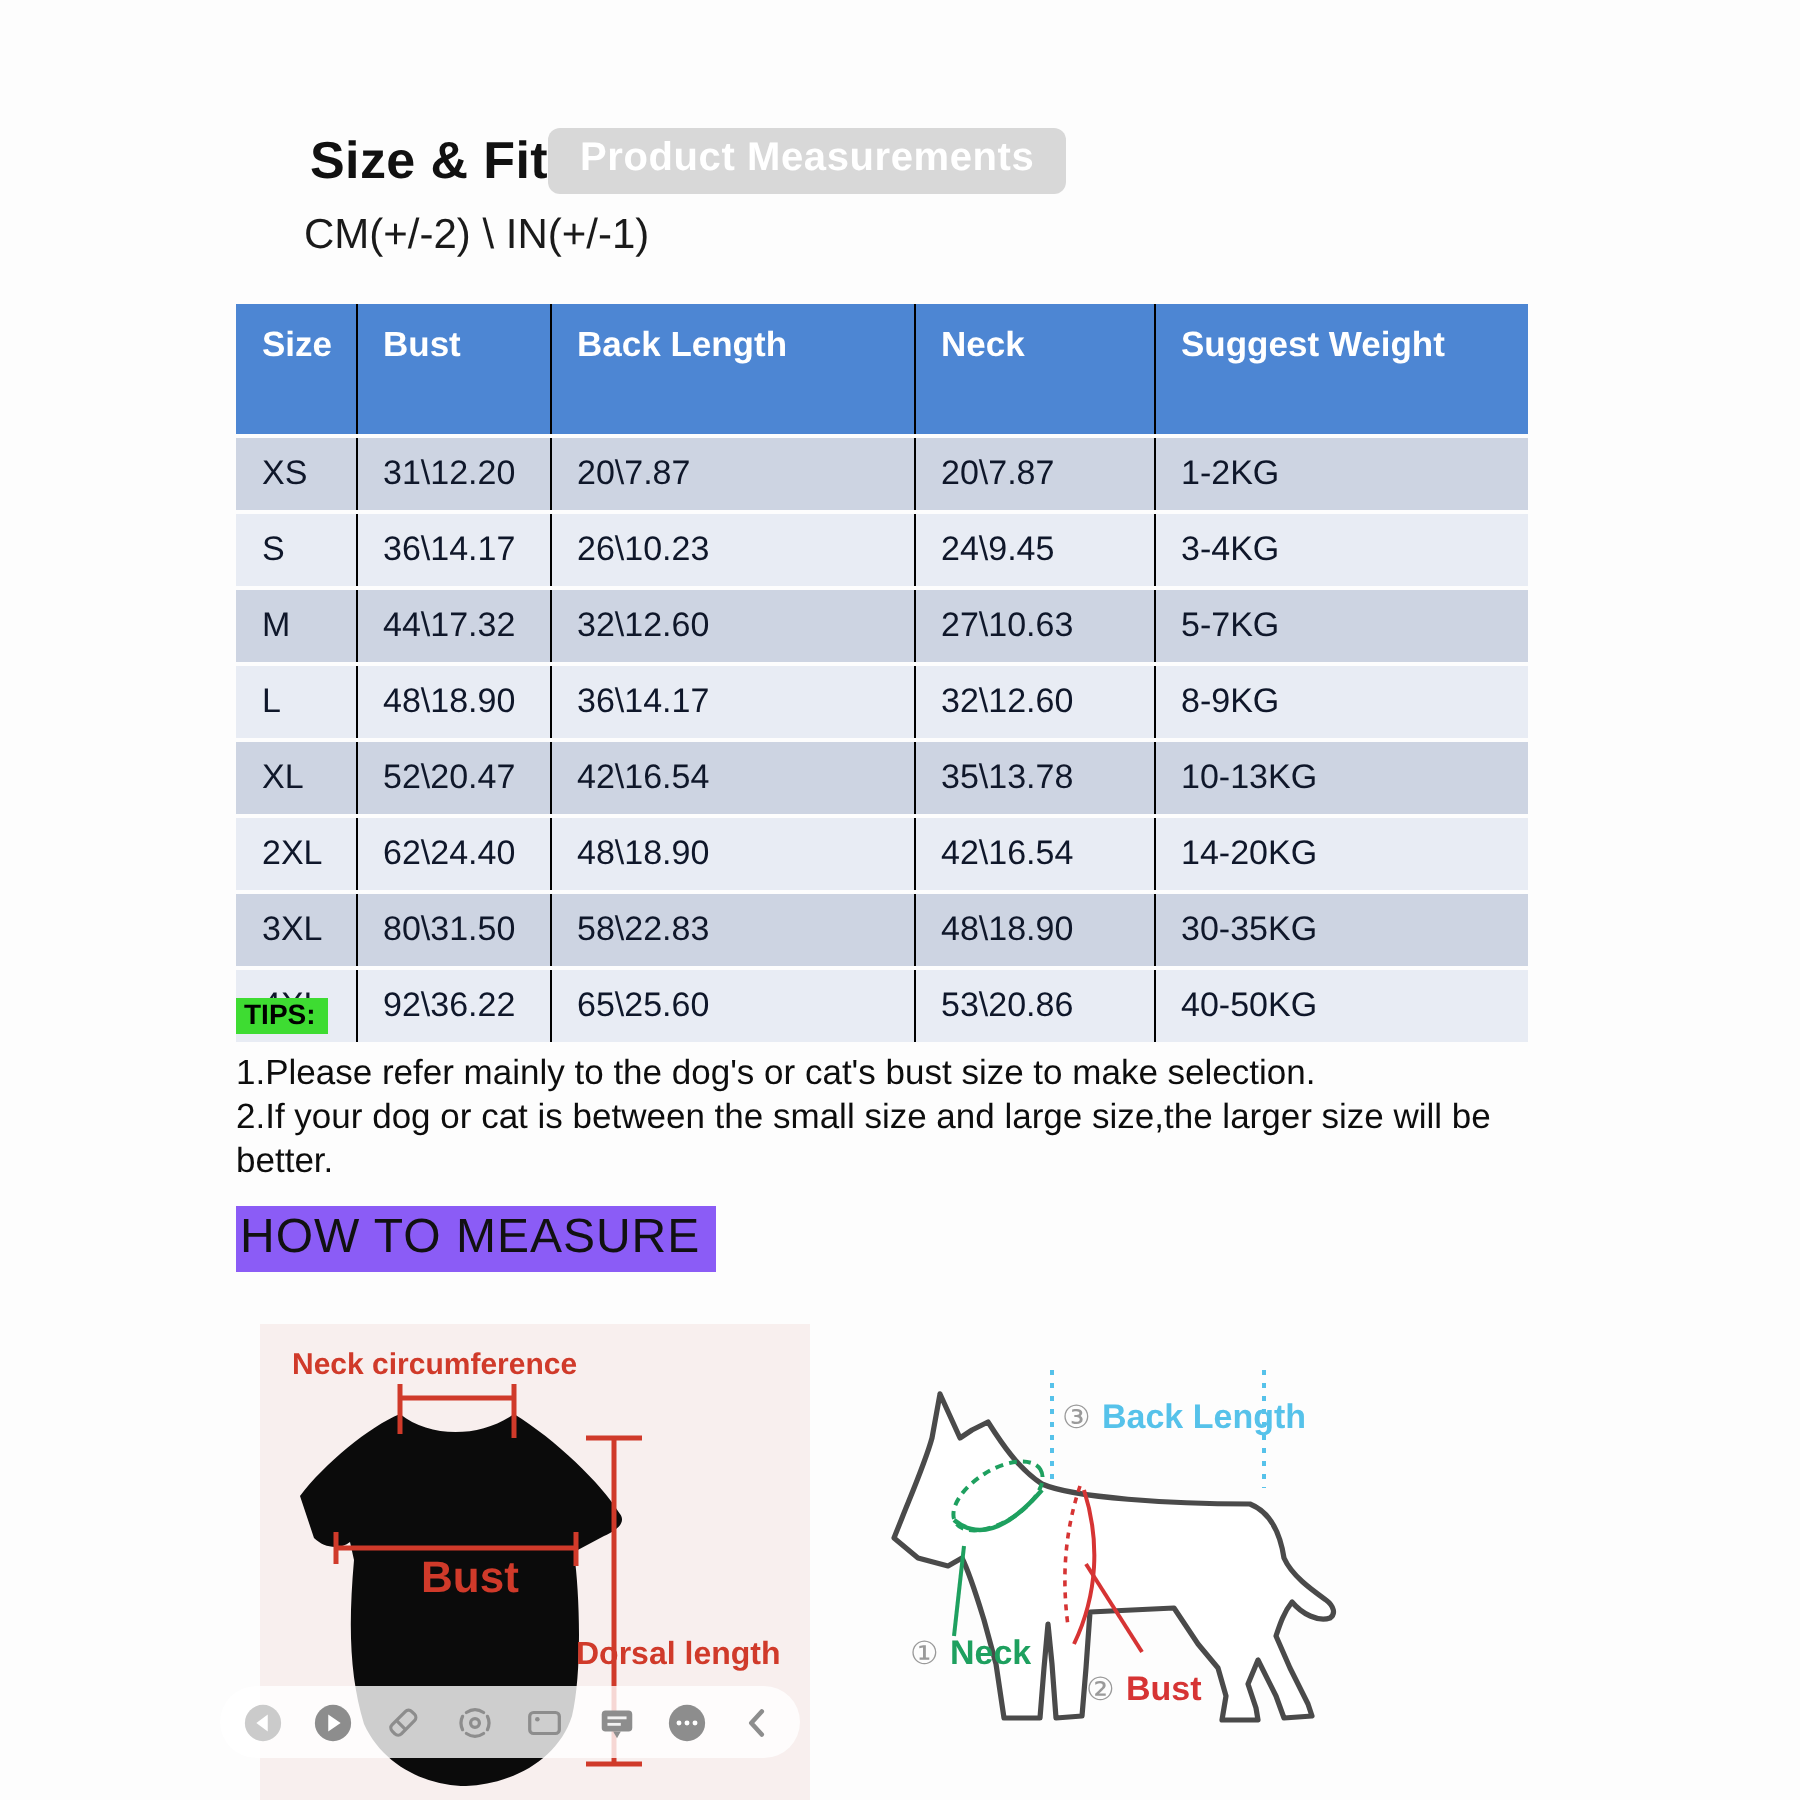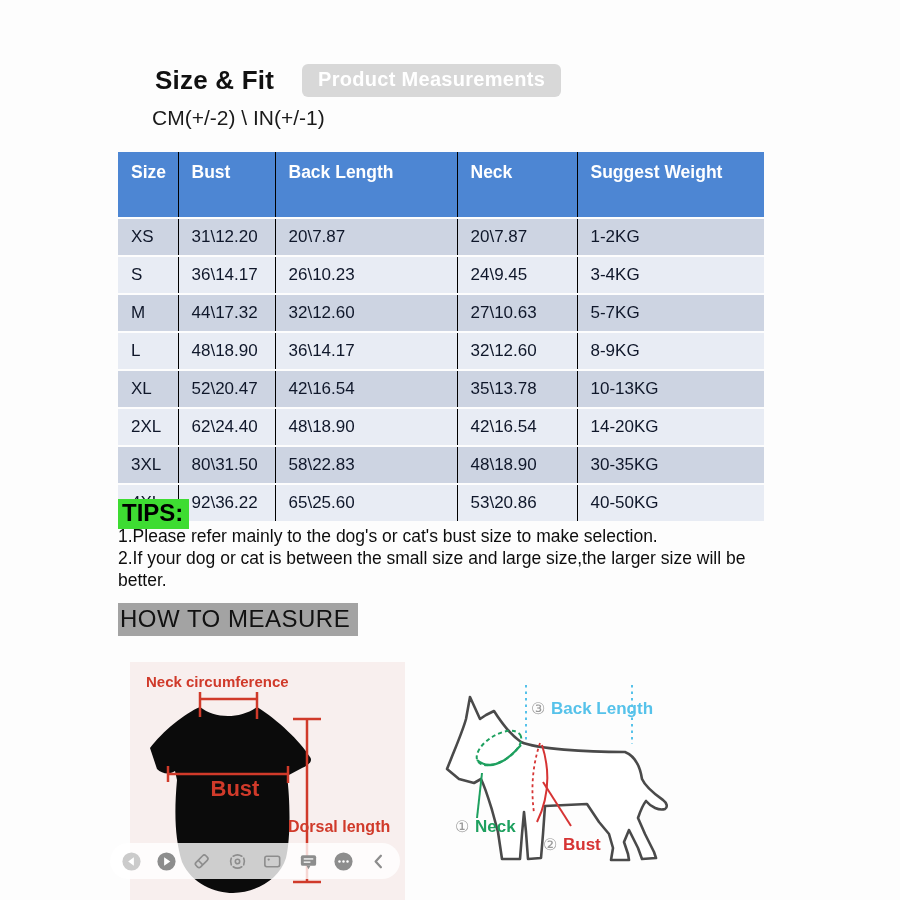--- a/index.html
+++ b/index.html
@@ -4,42 +4,42 @@
 <style>
   * { margin:0; padding:0; box-sizing:border-box; }
   html,body { width:900px; height:900px; }
   body { font-family:"Liberation Sans", sans-serif; background:#fdfdfd; position:relative; overflow:hidden; }
 
   .page { position:absolute; inset:0; background:#fdfdfd; }
 
   
   .hdr { position:absolute; left:155px; top:64px; display:flex; align-items:center; }
   .title { font-size:26px; font-weight:bold; color:#111; letter-spacing:0.2px; }
-  .badge { margin-left:28px; background:#d8d8d8; color:#ffffff; font-size:20px;
+  .badge { background:#d8d8d8; color:#ffffff; font-size:20px;
            padding:4px 16px 6px 16px; border-radius:6px; font-weight:bold; letter-spacing:0.3px; }
   .unit { position:absolute; left:152px; top:106px; font-size:21px; color:#1a1a1a; }
 
   
   table.size { position:absolute; left:118px; top:152px; border-collapse:collapse; table-layout:fixed; }
   table.size th, table.size td { border-right:1px solid #000000; border-bottom:2px solid #fdfdfd; }
   table.size th:last-child, table.size td:last-child { border-right:none; }
   table.size th { background:#4d86d3; color:#fff; font-size:17.5px; font-weight:bold;
                   text-align:left; vertical-align:top; padding:10px 0 0 13px; height:66px; }
   table.size td { font-size:17px; color:#0f172a; padding-left:13px; height:38px; }
   table.size tbody tr:nth-child(odd)  td { background:#cdd4e2; }
   table.size tbody tr:nth-child(even) td { background:#e8ecf4; }
 
   
   .tips-label { position:absolute; left:118px; top:499px; background:#3edc32; color:#000;
-                font-weight:bold; font-size:24px; padding:0 6px 2px 4px; }
+                font-weight:bold; font-size:14px; padding:0 6px 2px 4px; }
   .tips-text { position:absolute; left:118px; top:525px; width:644px; font-size:17.5px;
                color:#0d0d0d; line-height:22px; }
 
   
-  .measure-heading { position:absolute; left:118px; top:603px; background:#a3a3a3; color:#111;
+  .measure-heading { position:absolute; left:118px; top:603px; background:#8b5cf6; color:#111;
                      font-size:24px; padding:2px 8px 3px 2px; letter-spacing:0.5px; }
 
   
   .fig-shirt { position:absolute; left:130px; top:662px; width:275px; height:288px; background:#f8efee; }
   .fig-dog   { position:absolute; left:425px; top:682px; width:290px; height:215px; }
   .fig-shirt svg, .fig-dog svg { display:block; }
 
   
   .toolbar { position:absolute; left:110px; top:843px; width:290px; height:36px; z-index:6;
              background:rgba(255,255,255,0.80); border-radius:18px;

